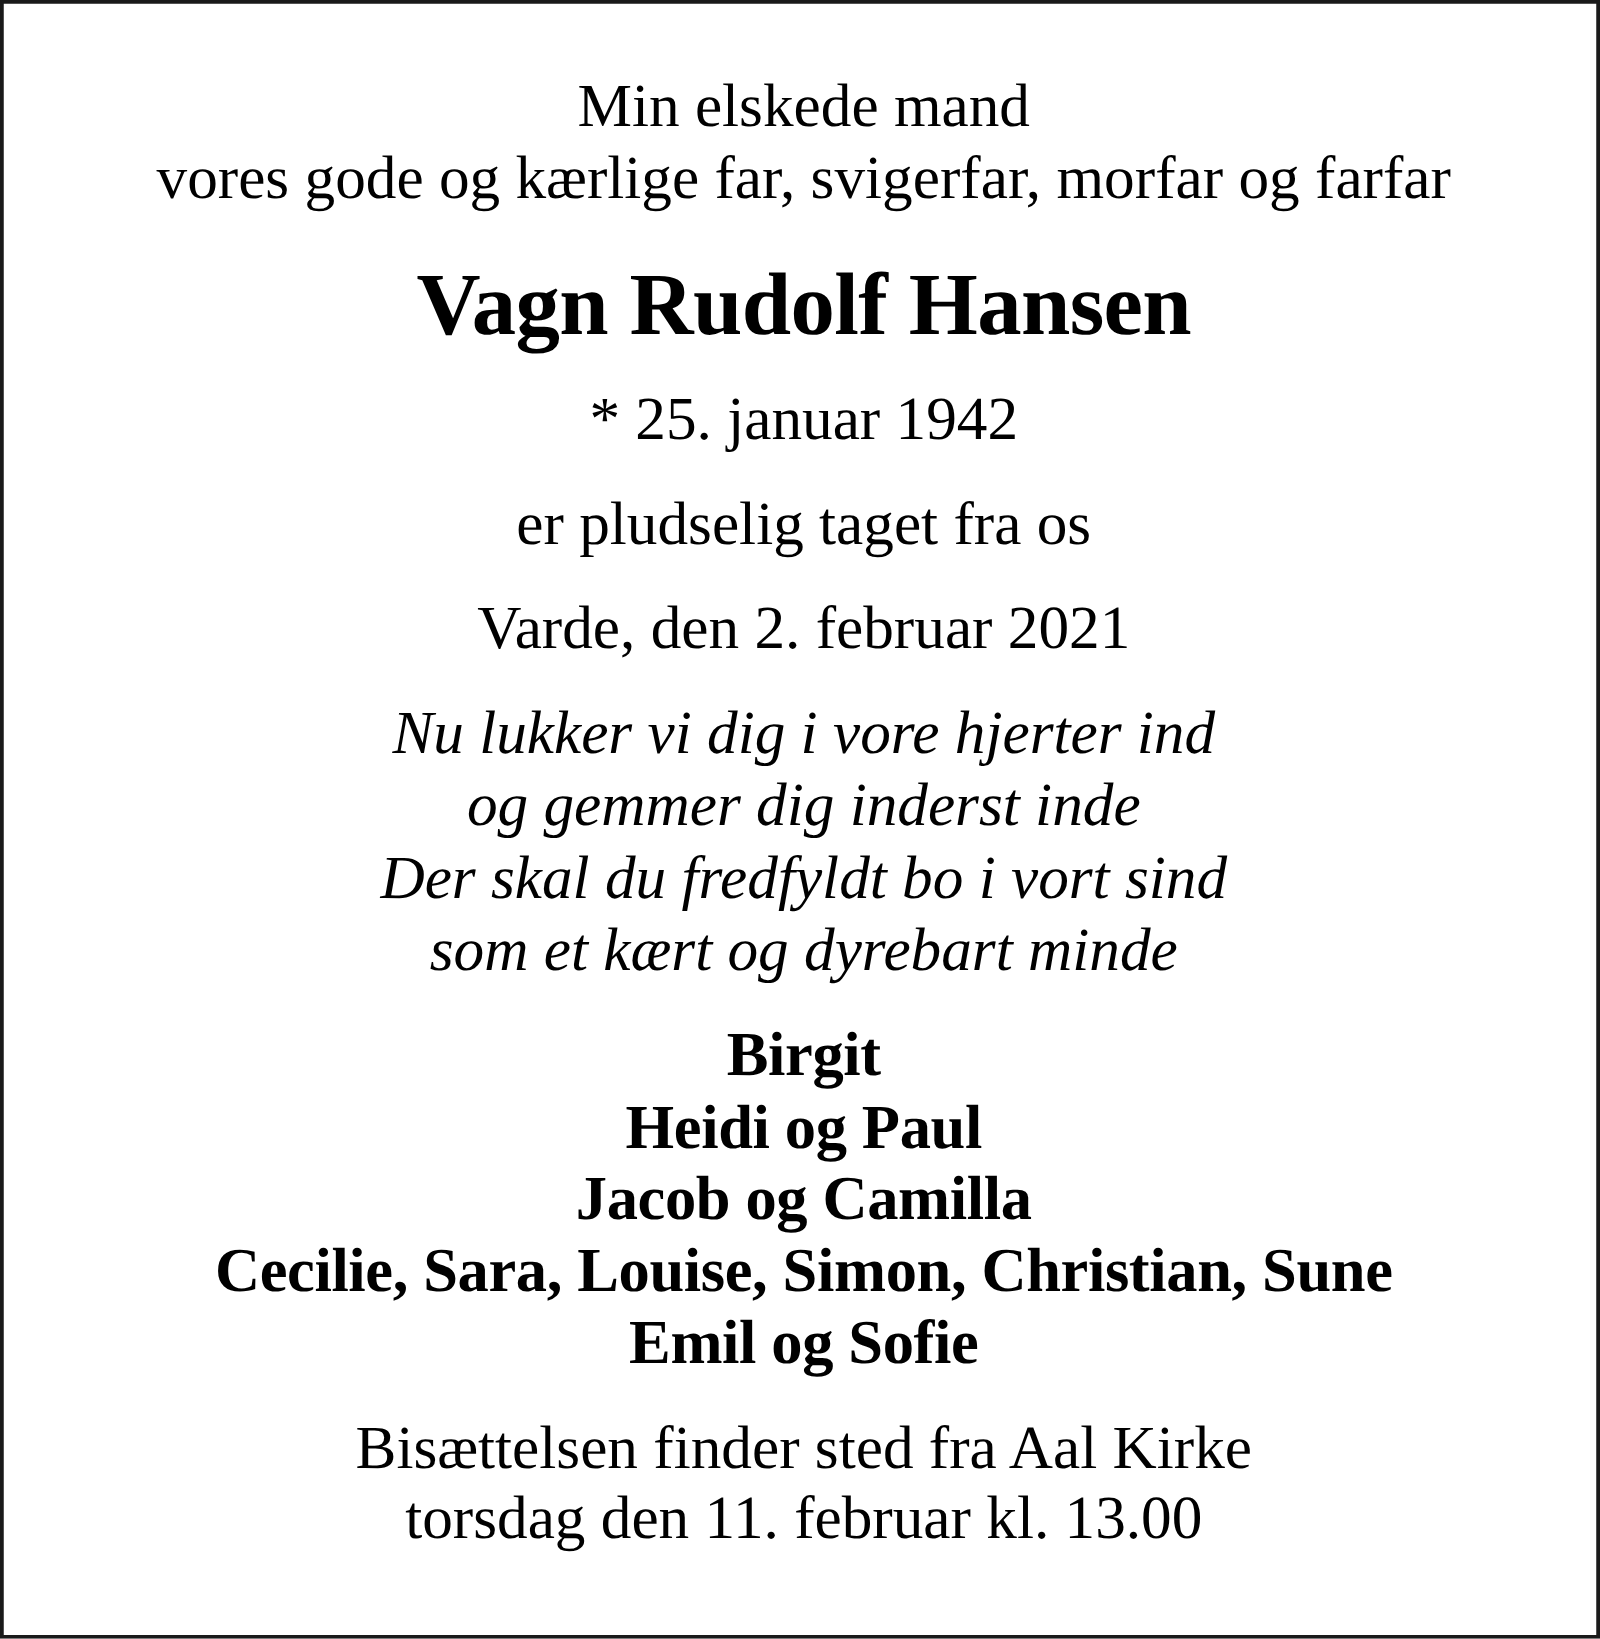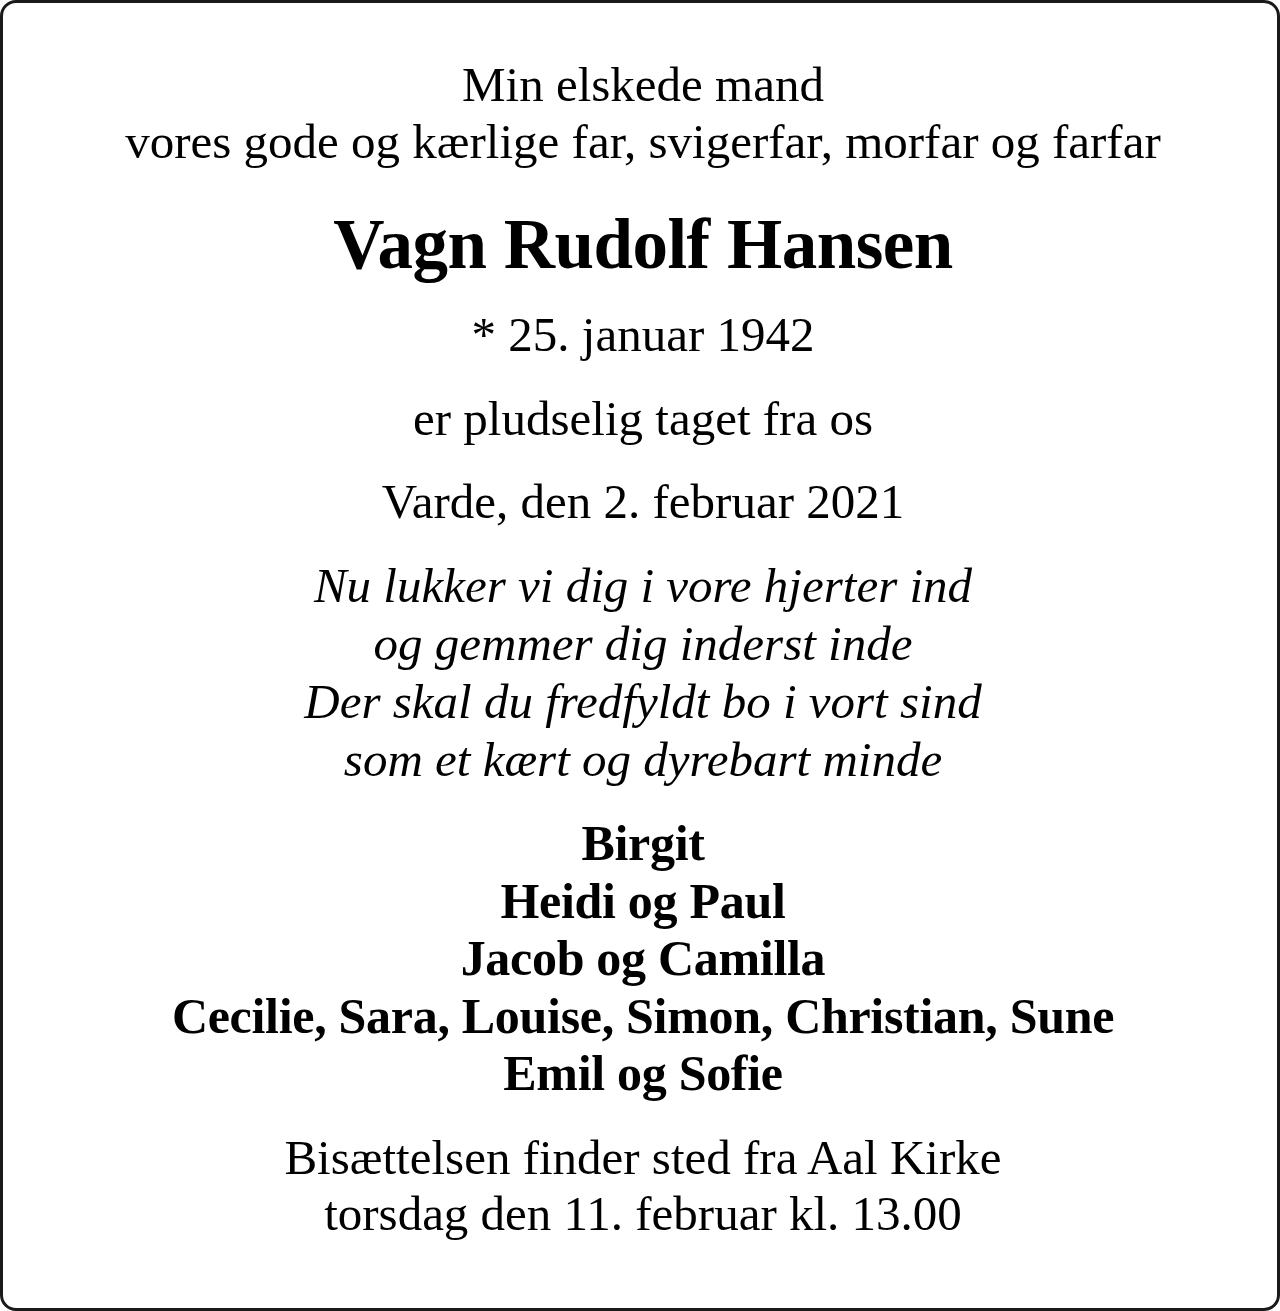--- a/index.html
+++ b/index.html
@@ -6,21 +6,20 @@
   body { width: 1280px; height: 1311px; position: relative; overflow: hidden; }
   .frame {
     position: absolute; left: 0; top: 0;
     width: 1280px; height: 1311px;
     box-sizing: border-box;
     border-top: 3px solid #1a1a1a;
     border-left: 3px solid #1a1a1a;
     border-right: 3px solid #1a1a1a;
     border-bottom: 3px solid #1a1a1a;
     background: #ffffff;
-    border-radius: 16px;
   }
   .blk {
     position: absolute; left: 0; width: 1280px;
     text-align: center; color: #000000;
     font-family: "Liberation Serif", "DejaVu Serif", serif;
     white-space: nowrap;
   }
   .line { display: block; }
   .reg { font-size: 49px; line-height: 57px; }
   .name { font-size: 71px; line-height: 80px; font-weight: bold; letter-spacing: -0.5px; }

